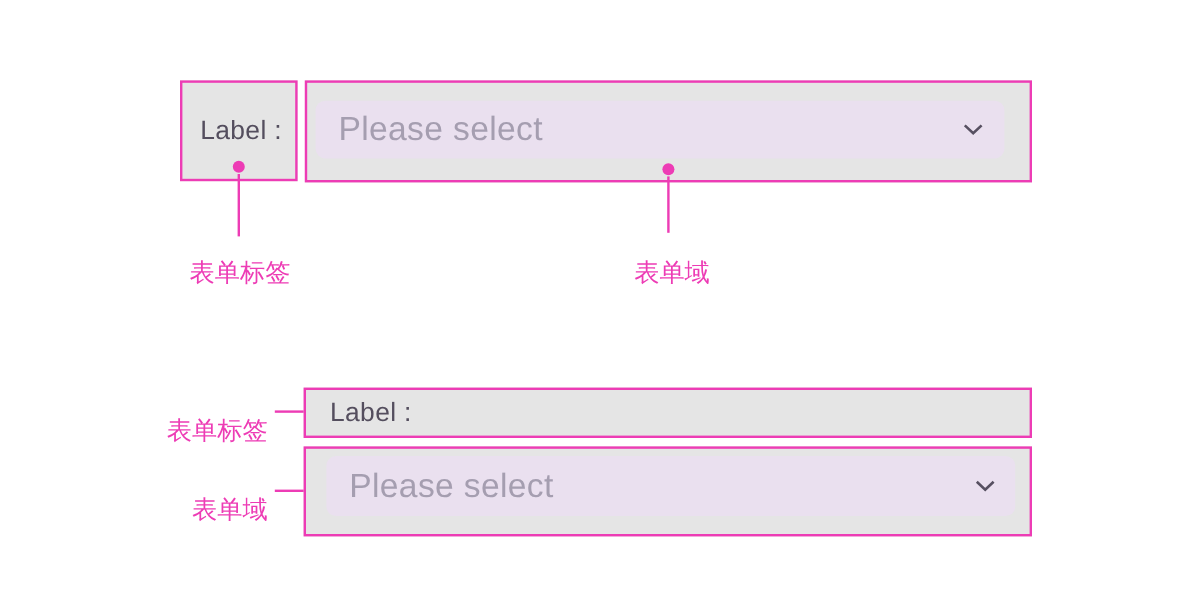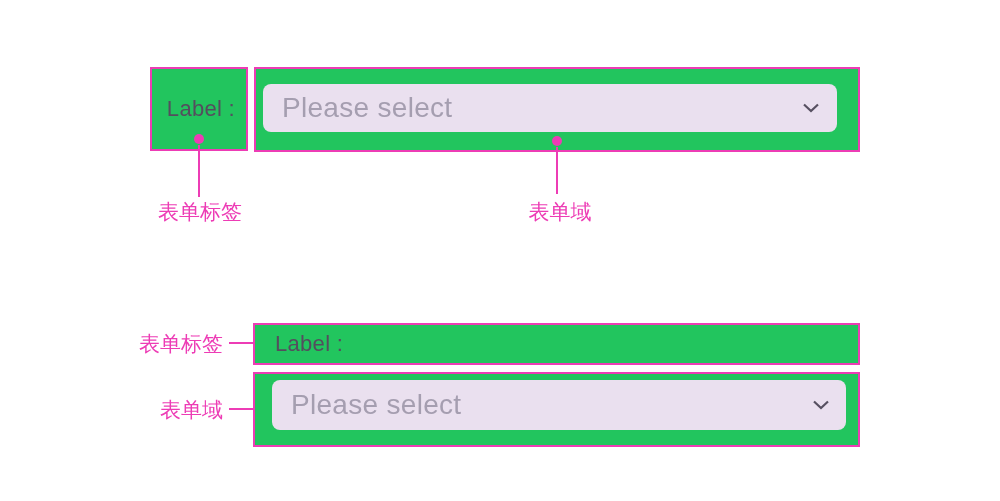--- a/index.html
+++ b/index.html
@@ -13,21 +13,21 @@
     width: 1000px;
     height: 501px;
     background: #ffffff;
     overflow: hidden;
   }
   .abs { position: absolute; box-sizing: border-box; }
 
   
   .spec-box {
     border: 2px solid #ED3CB5;
-    background: #22c55e;
+    background: #e5e5e5;
   }
 
   
   .label-text {
     color: #544E5E;
     font-size: 22px;
     letter-spacing: 0.3px;
   }
 
   
@@ -59,20 +59,21 @@
     border-radius: 50%;
     background: #ED3CB5;
   }
   .ann-vline { width: 2px; background: #ED3CB5; }
   .ann-hline { height: 2px; background: #ED3CB5; }
   .ann-text {
     color: #ED3CB5;
     font-size: 21px;
     line-height: 22px;
     white-space: nowrap;
+    margin-top: 16px;
   }
   .center { text-align: center; }
   .right  { text-align: right; }
 </style>
 </head>
 <body>
 
 <div class="page">
 
   <div class="abs" style="left:0;top:0;width:1000px;height:240px;">

